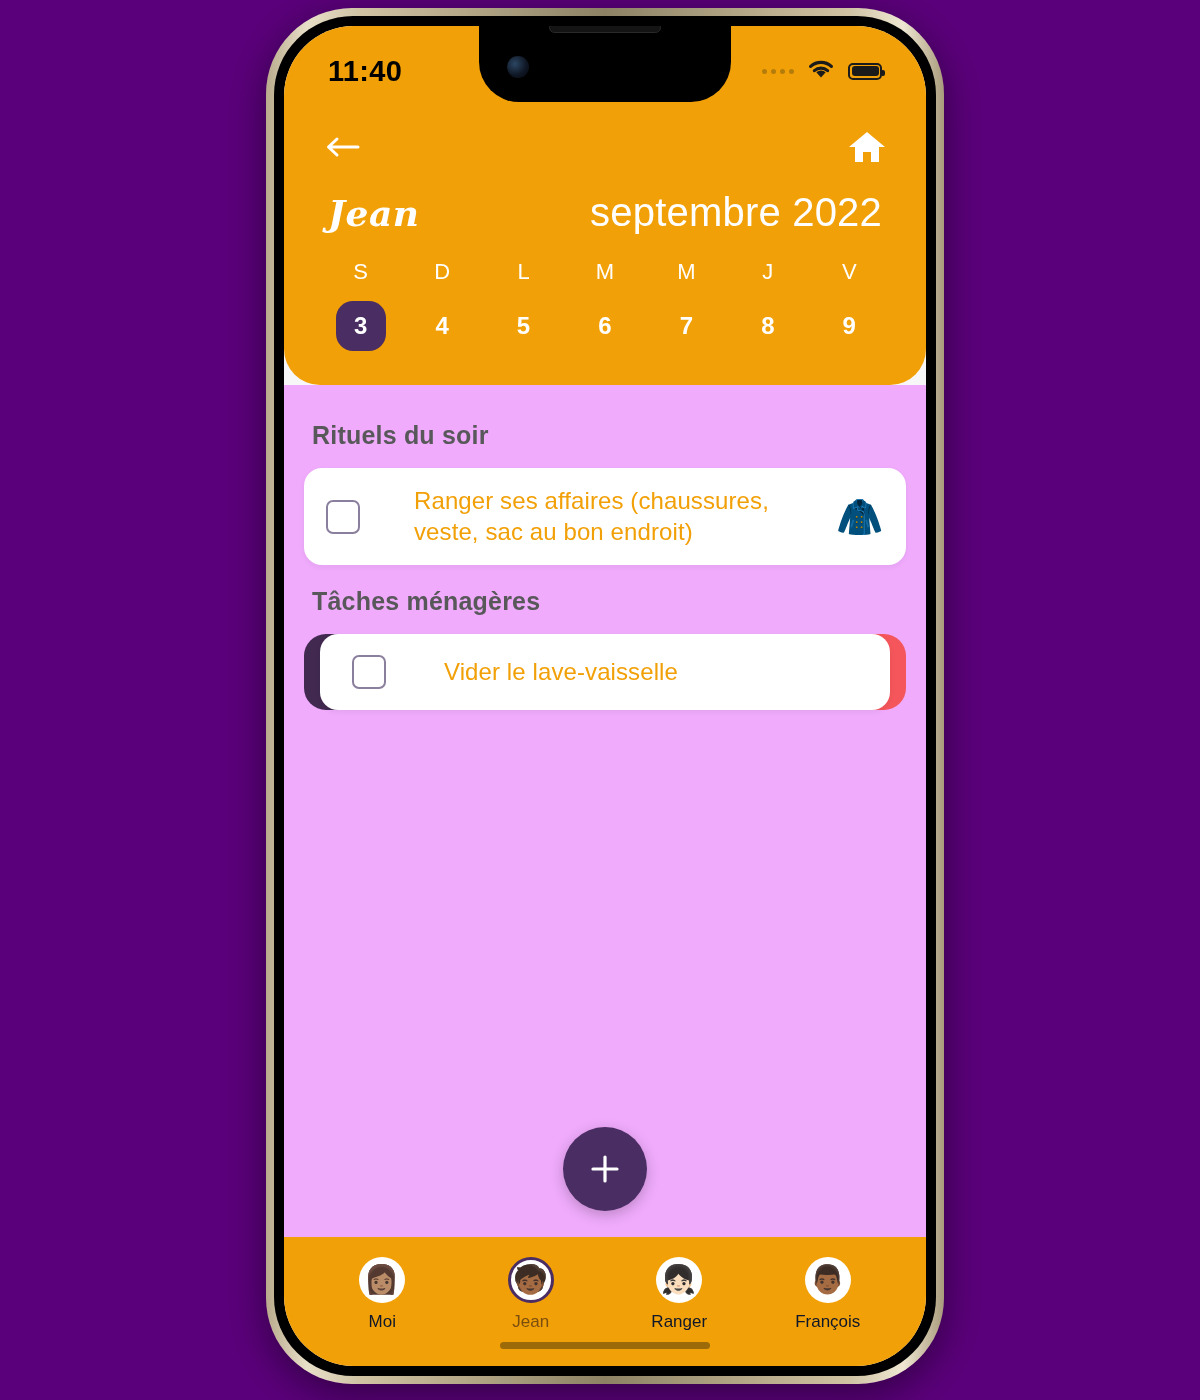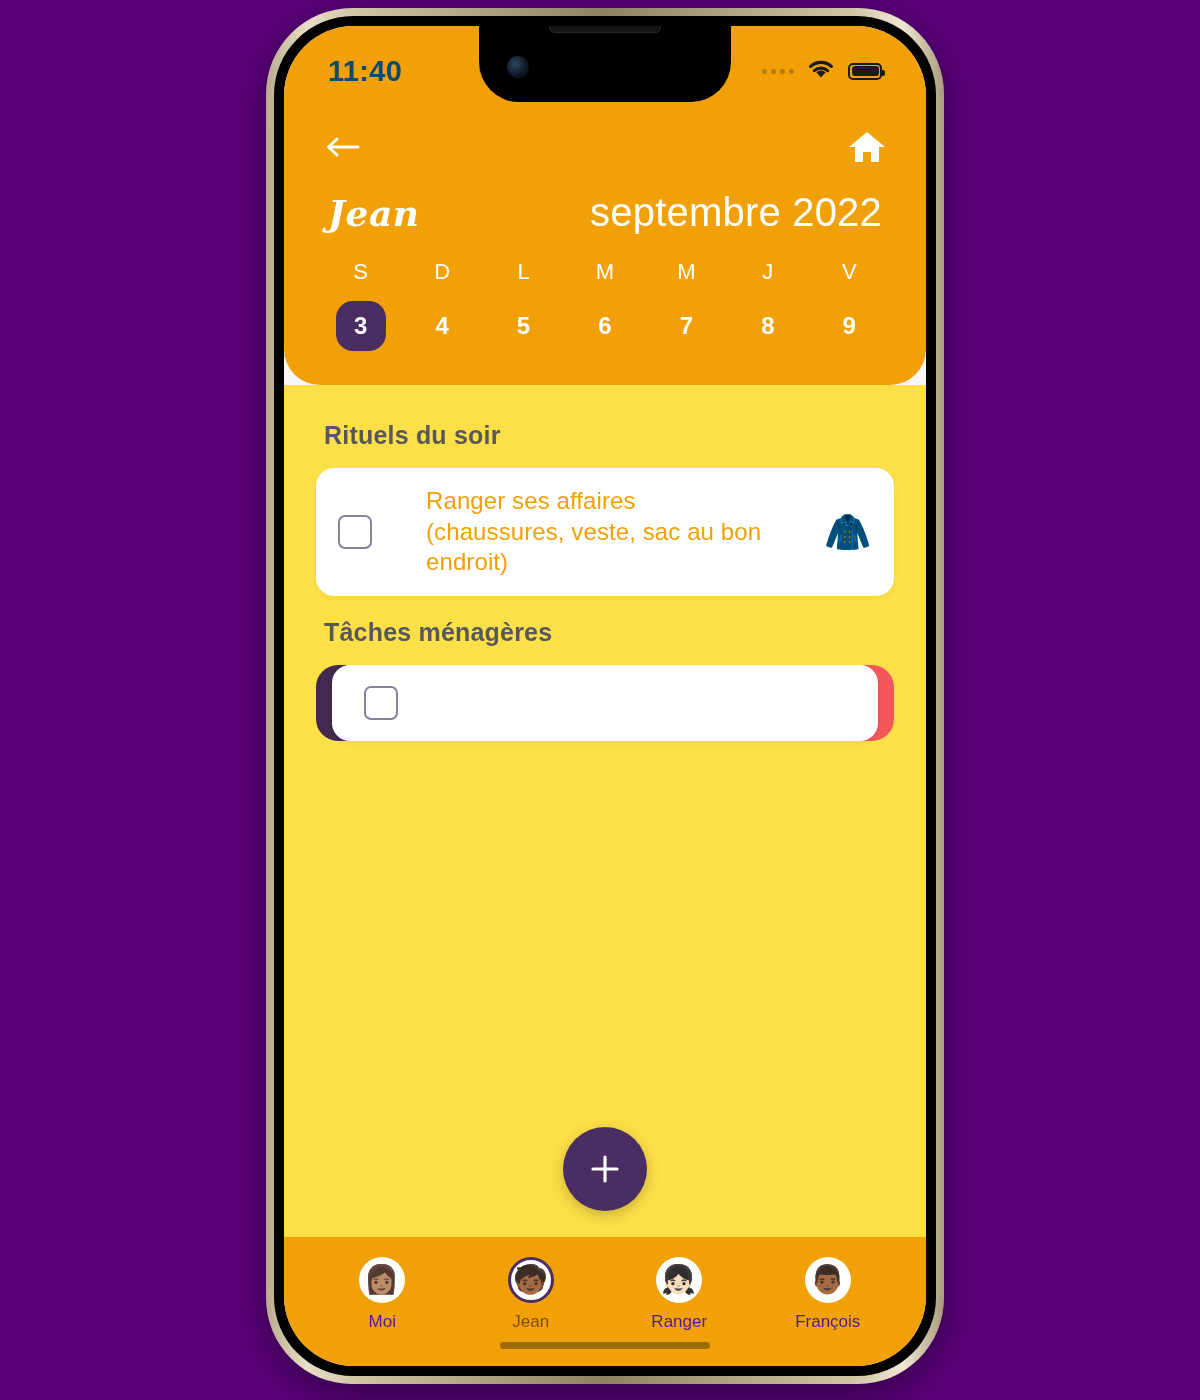--- a/index.html
+++ b/index.html
@@ -64,21 +64,21 @@
 
   
   .statusbar {
     position:relative; z-index:20;
     height:76px; background:#F2A007;
     display:flex; align-items:center;
     padding:0 44px;
     padding-top:14px;
   }
   .status-time {
-    font-size:29px; font-weight:700; color:#0c4a6e;
+    font-size:29px; font-weight:700; color:#000000;
     letter-spacing:.3px;
   }
   .status-right {
     margin-left:auto; display:flex; align-items:center; gap:12px;
   }
   .sig-dots { display:flex; gap:4px; align-items:flex-end; }
   .sig-dots i { width:5px; height:5px; background:#b47c0a; border-radius:50%; display:block; }
   .batt {
     width:34px; height:17px; border:2px solid #1b1b1b; border-radius:5px;
     position:relative;
@@ -134,23 +134,23 @@
     width:50px; height:50px;
     display:flex; align-items:center; justify-content:center;
     font-size:24px; font-weight:700; color:#ffffff;
     border-radius:17px;
     cursor:pointer;
   }
   .dnum.sel { background:#4A2D63; }
 
   
   .content {
-    background:#fde047;
+    background:#f0abfc;
     flex:1;
-    padding:36px 32px 0;
+    padding:36px 20px 0;
     position:relative;
     overflow:hidden;
   }
   .section-title {
     font-size:25px; font-weight:700; color:#58585a;
     margin:0 8px 18px;
     letter-spacing:.2px;
   }
   .section-title.second { margin-top:16px; }
 
@@ -234,21 +234,21 @@
   .tab-avatar {
     width:46px; height:46px; border-radius:50%;
     background:#ffffff;
     display:flex; align-items:center; justify-content:center;
     font-size:28px; line-height:1;
     overflow:hidden;
   }
   .tab.active .tab-avatar { border:3px solid #4A2D63; }
   .tab-label {
     margin-top:9px;
-    font-size:17px; color:#4c1d95; font-weight:500;
+    font-size:17px; color:#0f172a; font-weight:500;
   }
   .tab.active .tab-label { color:#7b4e10; }
 
   .home-indicator {
     height:26px; background:#F2A007;
     display:flex; align-items:flex-start; justify-content:center;
     padding-top:2px;
   }
   .home-indicator i {
     display:block; width:210px; height:7px;
@@ -390,20 +390,21 @@
                 <div class="chk"></div>
                 <div class="task-label">Ranger ses affaires (chaussures, veste, sac au bon endroit)</div>
                 <div class="task-emoji">🧥</div>
               </div>
               <div class="section-title second">Tâches ménagères</div>
               <div class="swipe-row">
                 <div class="swipe-left"></div>
                 <div class="swipe-right"></div>
                 <div class="task-card">
                   <div class="chk"></div>
+                  <div class="task-label">Vider le lave-vaisselle</div>
                 </div>
               </div>
             </div>
 
           <div class="fab">
             <svg width="34" height="34" viewBox="0 0 34 34">
               <path d="M17 5 V29 M5 17 H29" stroke="#ffffff" stroke-width="3.2" stroke-linecap="round"></path>
             </svg>
           </div>
         </div>

